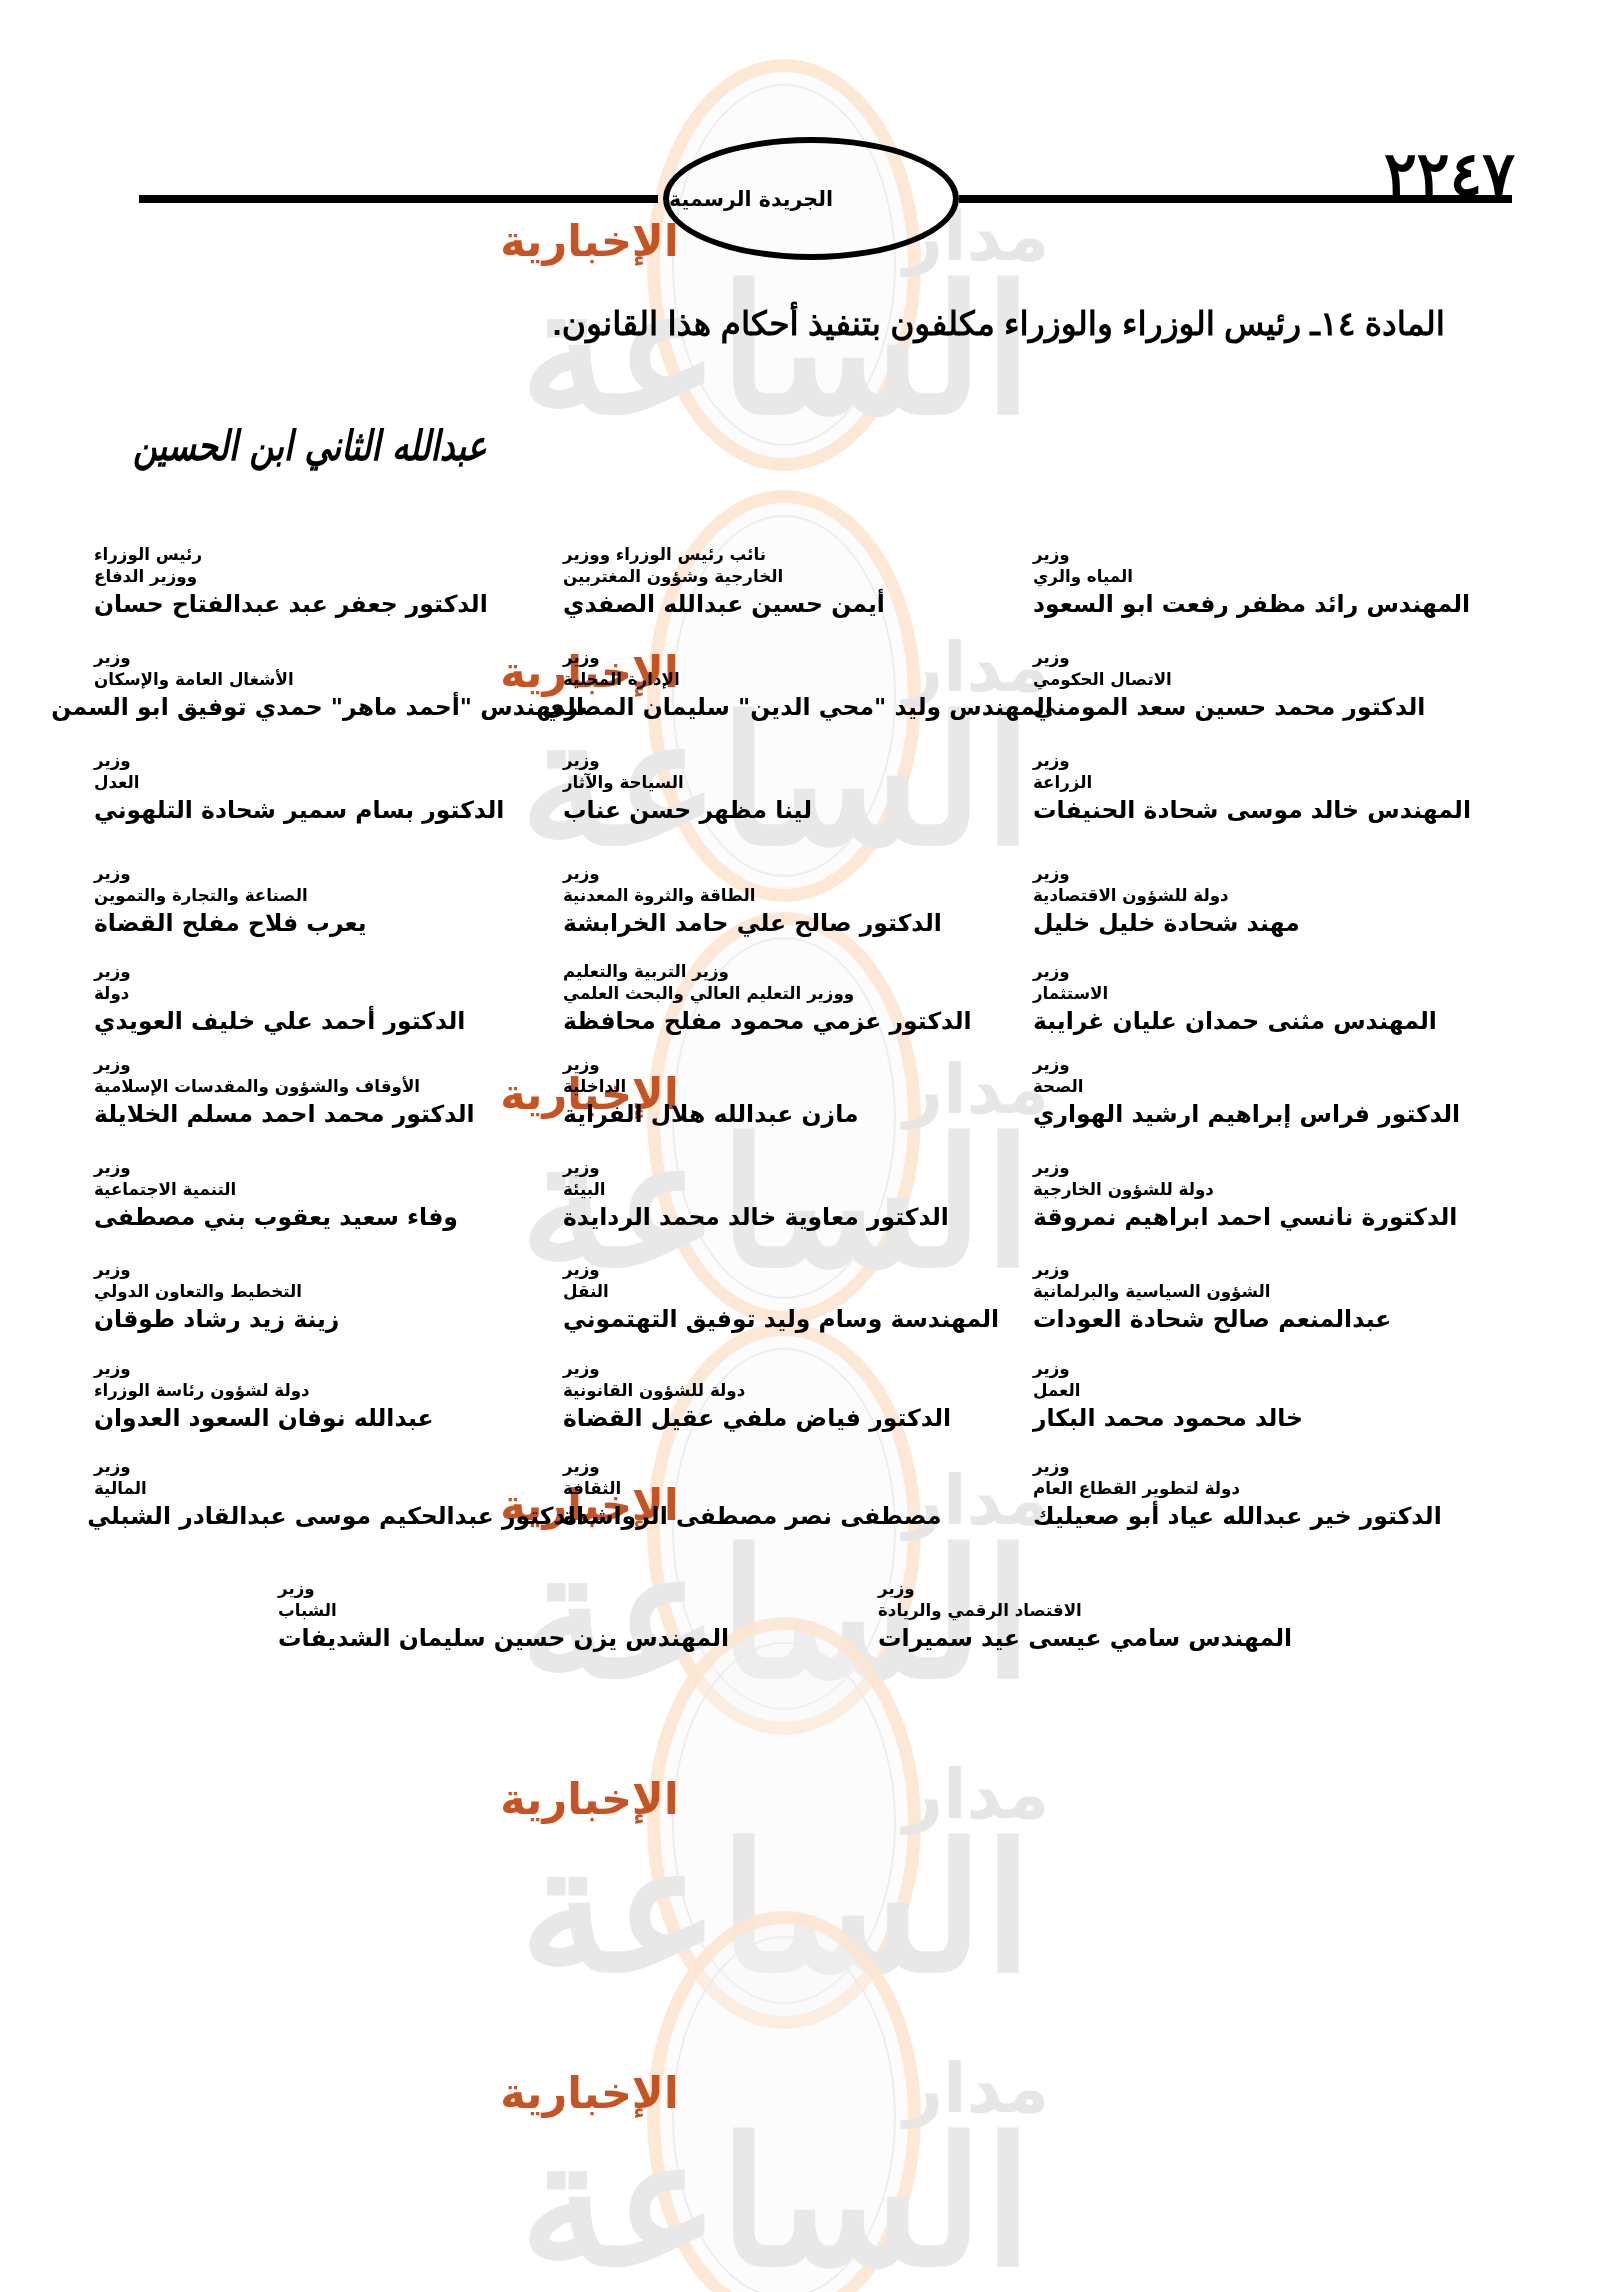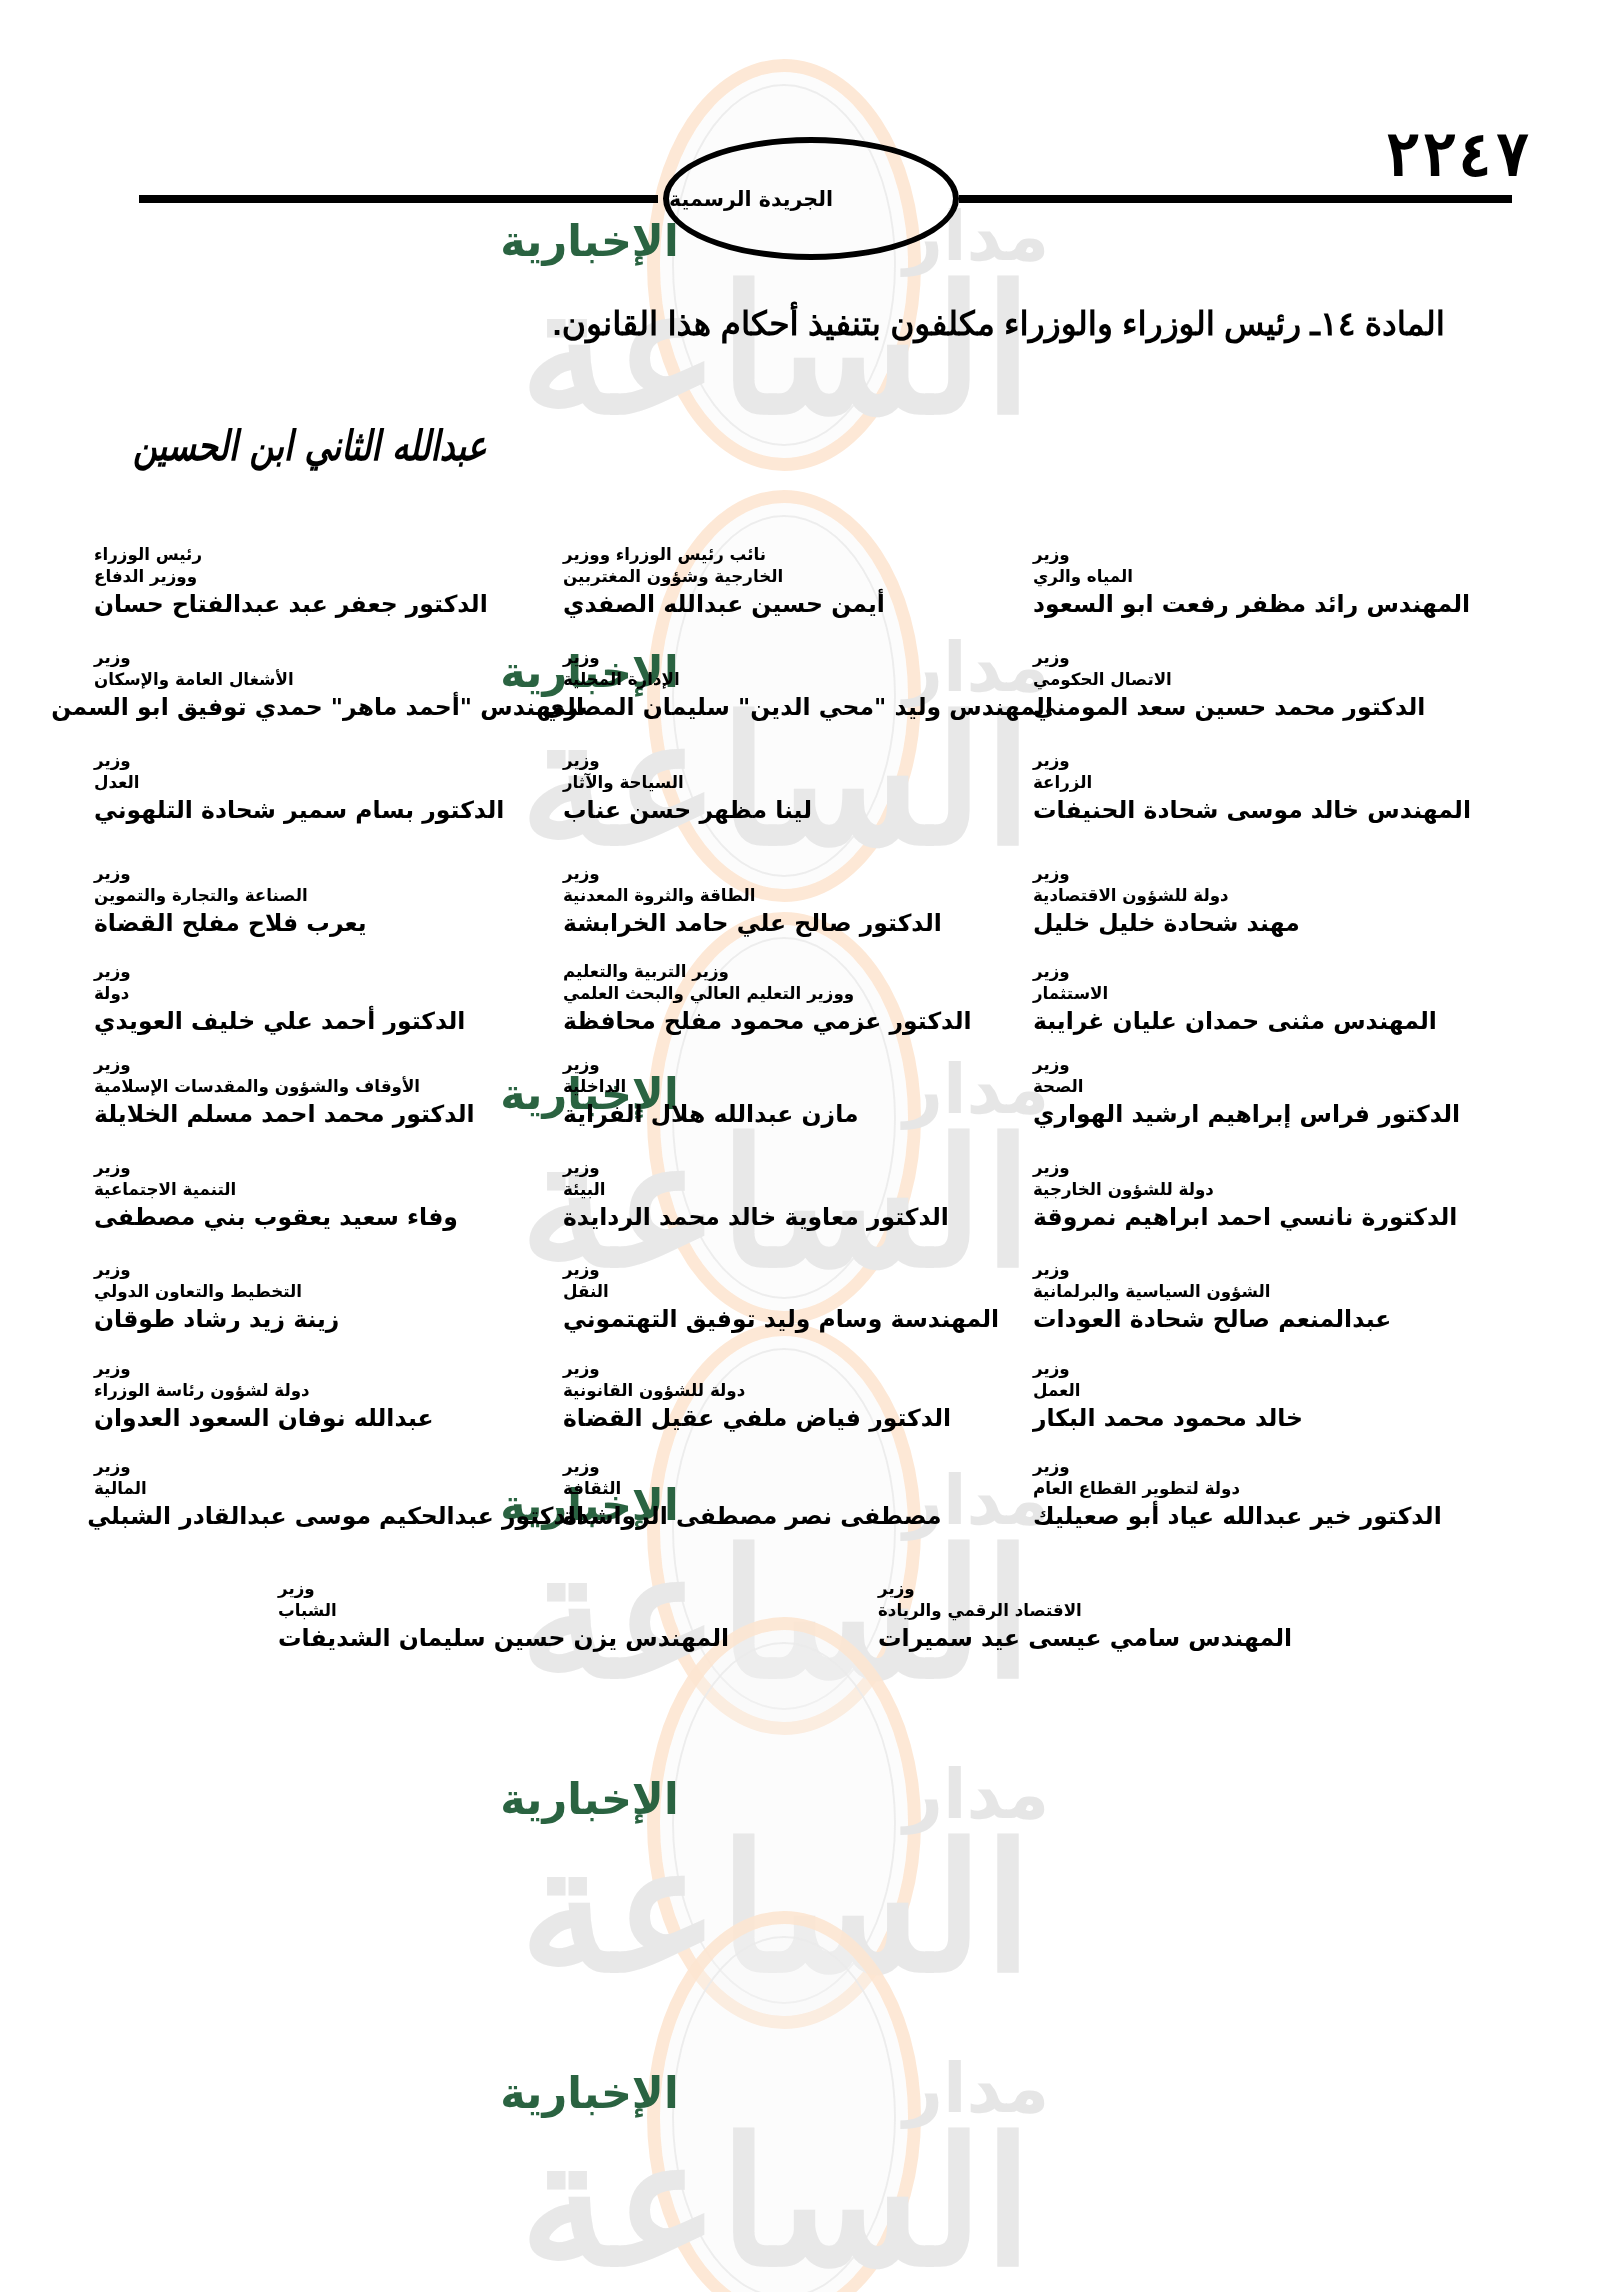--- a/index.html
+++ b/index.html
@@ -13,31 +13,31 @@
       position: absolute; left: 137px; top: 0; width: 274px; height: 412px; border-radius: 50%;
       border: 13.7px solid #fde6d2; box-sizing: border-box; background: rgba(245,245,245,0.35);
     }
     .wm .clock .inner { position: absolute; inset: 11.8px; border-radius: 50%; border: 2px solid #ececec; }
     .wm .brand1 {
       position: absolute; right: 9.8px; top: 137px; font-size: 69px; font-weight: bold; color: #e4e4e4;
       font-family: "DejaVu Sans", sans-serif;
       margin-left: 44px;
     }
     .wm .brand2 {
-      position: absolute; left: -9.8px; top: 157px; font-size: 43px; font-weight: bold; color: #14532d;
+      position: absolute; left: -9.8px; top: 157px; font-size: 43px; font-weight: bold; color: #c2410c;
       font-family: "DejaVu Sans", sans-serif;
     }
     .wm .brand3 {
       position: absolute; left: 9.8px; top: 204px; font-size: 176px; font-weight: bold; color: #e6e6e6; letter-spacing: -5.9px;
       font-family: Liberation Sans, sans-serif; line-height: 1;
     }
 
     
     .page-number {
-      position: absolute; top: 119px; left: 1384px; font-family: Liberation Mono, monospace;
+      position: absolute; top: 138px; left: 1384px; font-family: Liberation Serif, serif;
       font-size: 61px; font-weight: bold; direction: rtl; letter-spacing: 3.9px;
     }
     .header-rule { position: absolute; top: 195px; height: 7.8px; background: #000; }
     .header-rule.left { left: 139px; width: 519px; }
     .header-rule.right { left: 959px; width: 553px; }
     .header-oval {
       position: absolute; left: 663px; top: 137px; width: 296px; height: 123px;
       border: 6.9px solid #000; border-radius: 50%; box-sizing: border-box; background: transparent;
       display: flex; align-items: center; justify-content: flex-end;
     }

